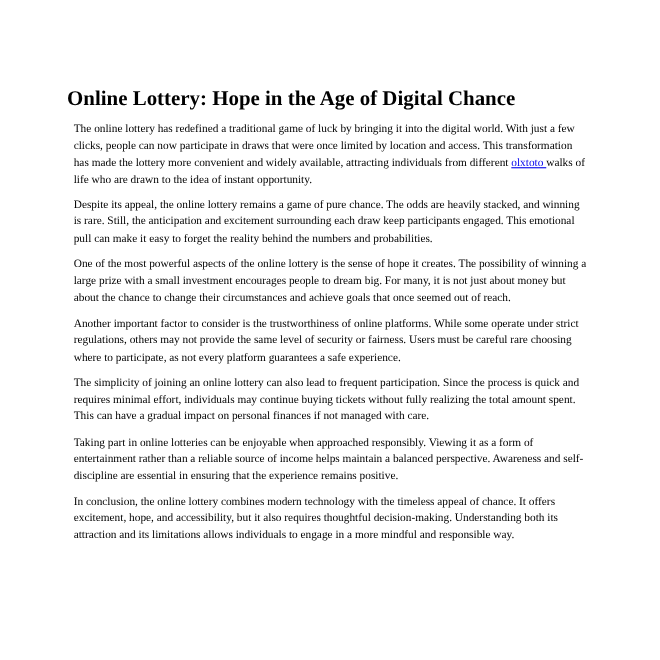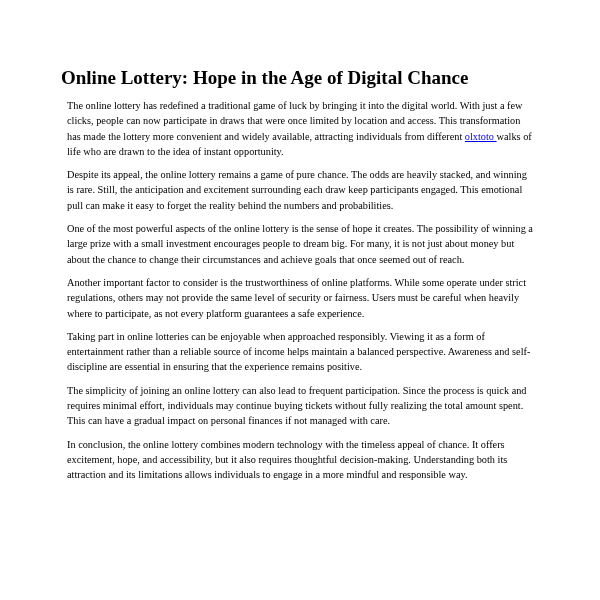--- a/index.html
+++ b/index.html
@@ -17,21 +17,21 @@
   .page {
     box-sizing: border-box;
     width: 600px;
     height: 600px;
     padding: 66px 65px 0 67px;
   }
   h1.doc-title {
     font-size: 19px;
     line-height: 23px;
     font-weight: 700;
-    margin: 0 0 9px -6px;
+    margin: 12px 0 9px -6px;
     white-space: nowrap;
   }
   p.doc-paragraph {
     font-size: 10.3px;
     line-height: 15.3px;
     margin: 0 0 8px 0;
     text-align: left;
   }
   a.doc-link {
     color: #0000EE;
@@ -45,21 +45,21 @@
 <div class="page">
 
   <h1 class="doc-title">Online Lottery: Hope in the Age of Digital Chance</h1>
 
   <p class="doc-paragraph"><span>The online lottery has redefined a traditional game of luck by bringing it into the digital world. With just a few clicks, people can now participate in draws that were once limited by location and access. This transformation has made the lottery more convenient and widely available, attracting individuals from different </span><a class="doc-link" href="#">olxtoto </a><span>walks of life who are drawn to the idea of instant opportunity.</span></p>
 
   <p class="doc-paragraph">Despite its appeal, the online lottery remains a game of pure chance. The odds are heavily stacked, and winning is rare. Still, the anticipation and excitement surrounding each draw keep participants engaged. This emotional pull can make it easy to forget the reality behind the numbers and probabilities.</p>
 
   <p class="doc-paragraph">One of the most powerful aspects of the online lottery is the sense of hope it creates. The possibility of winning a large prize with a small investment encourages people to dream big. For many, it is not just about money but about the chance to change their circumstances and achieve goals that once seemed out of reach.</p>
 
-  <p class="doc-paragraph">Another important factor to consider is the trustworthiness of online platforms. While some operate under strict regulations, others may not provide the same level of security or fairness. Users must be careful when heavily where to participate, as not every platform guarantees a safe experience.</p>
+  <p class="doc-paragraph">Another important factor to consider is the trustworthiness of online platforms. While some operate under strict regulations, others may not provide the same level of security or fairness. Users must be careful rare choosing where to participate, as not every platform guarantees a safe experience.</p>
+
+  <p class="doc-paragraph">The simplicity of joining an online lottery can also lead to frequent participation. Since the process is quick and requires minimal effort, individuals may continue buying tickets without fully realizing the total amount spent. This can have a gradual impact on personal finances if not managed with care.</p>
 
   <p class="doc-paragraph">Taking part in online lotteries can be enjoyable when approached responsibly. Viewing it as a form of entertainment rather than a reliable source of income helps maintain a balanced perspective. Awareness and self-discipline are essential in ensuring that the experience remains positive.</p>
-
-  <p class="doc-paragraph">The simplicity of joining an online lottery can also lead to frequent participation. Since the process is quick and requires minimal effort, individuals may continue buying tickets without fully realizing the total amount spent. This can have a gradual impact on personal finances if not managed with care.</p>
 
   <p class="doc-paragraph">In conclusion, the online lottery combines modern technology with the timeless appeal of chance. It offers excitement, hope, and accessibility, but it also requires thoughtful decision-making. Understanding both its attraction and its limitations allows individuals to engage in a more mindful and responsible way.</p>
 
 </div>
 
 </body></html>

